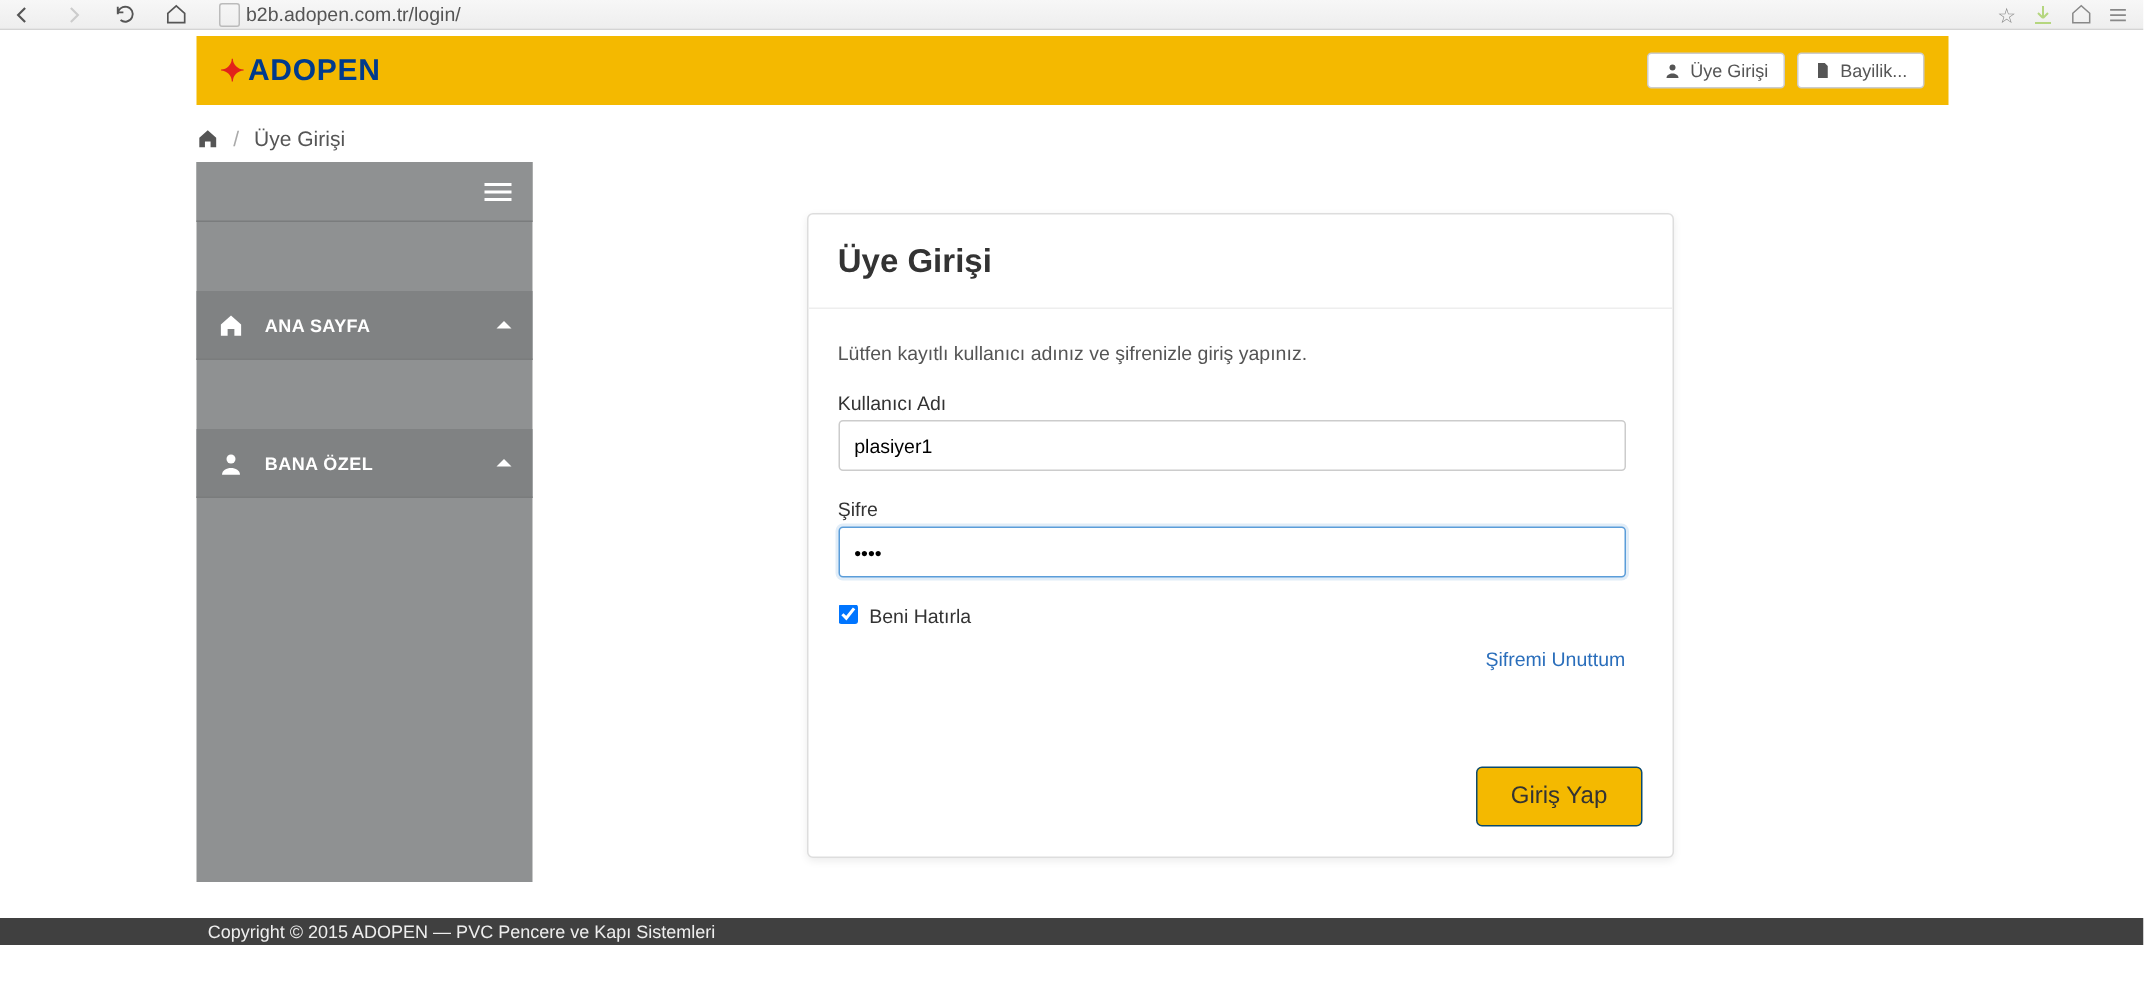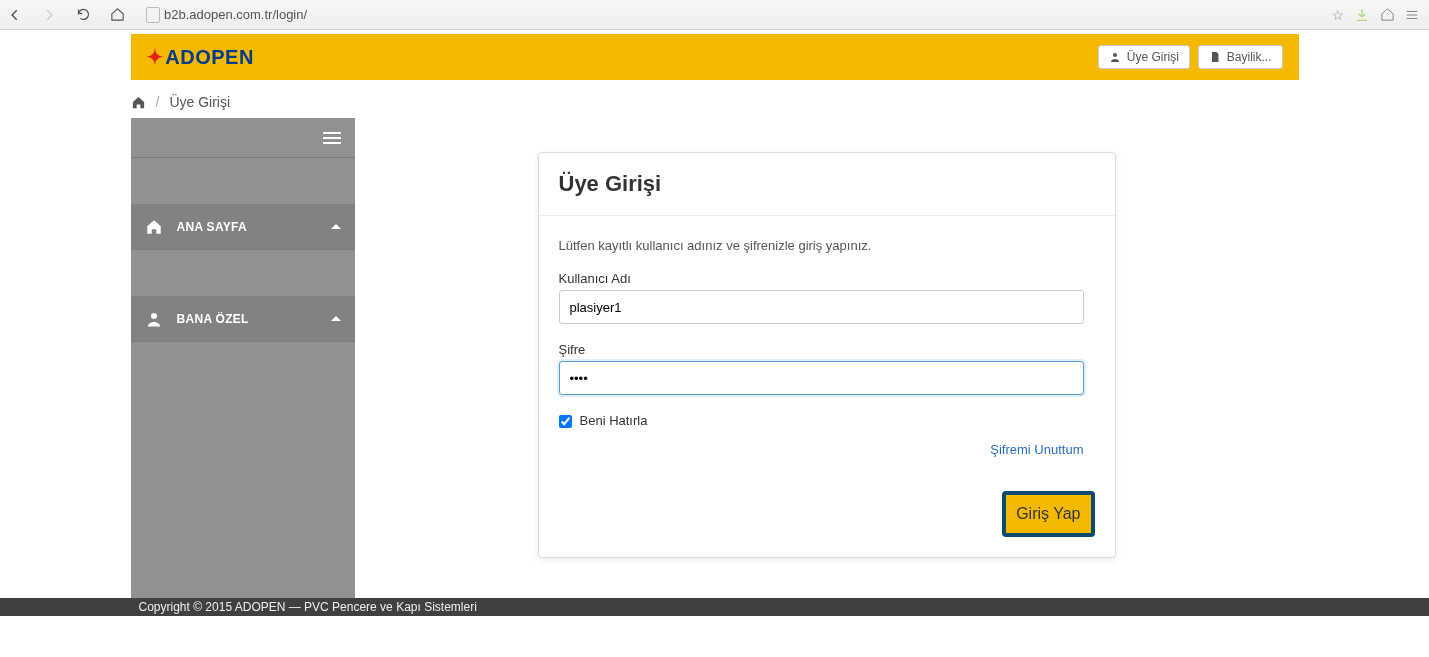--- a/index.html
+++ b/index.html
@@ -1,19 +1,19 @@
 <!DOCTYPE html>
 <html><head>
 <meta charset="utf-8">
 <style>
   * { box-sizing: border-box; margin: 0; padding: 0; }
   body { font-family: Arial, Helvetica, sans-serif; font-size: 14px; color: #333; background: #fff; }
   
   
-  .browser-bar { height: 30px; background: linear-gradient(#f7f7f7, #eeeeee); border-bottom: 1px solid #d4d4d4; display: flex; align-items: center; padding: 0 6px; gap: 16px; }
+  .browser-bar { height: 20px; background: linear-gradient(#f7f7f7, #eeeeee); border-bottom: 1px solid #d4d4d4; display: flex; align-items: center; padding: 0 6px; gap: 16px; }
   .browser-bar .nav-btn { width: 18px; height: 18px; display:flex; align-items:center; justify-content:center; color:#bbb; font-size:16px; cursor:default;}
   .browser-bar .nav-btn.active { color:#555; cursor:pointer;}
   .addr-wrap { flex:1; display:flex; align-items:center; gap:4px; color:#555; font-size:13px; padding-left:4px;}
   .addr-wrap .page-icon { width:14px; height:16px; border:1px solid #bbb; border-radius:2px; position:relative;}
   .right-icons { display:flex; gap:10px; align-items:center; color:#888; padding-right:4px;}
   .right-icons span { cursor:pointer; }
   
   .outer { max-width: 1168px; margin: 0 auto; }
   
   
@@ -50,25 +50,25 @@
   
   .main { flex:1; display:flex; justify-content:center; padding:34px 0 40px 0;}
   .card { width:578px; background:#fff; border:1px solid #ddd; border-radius:4px; box-shadow:0 2px 6px rgba(0,0,0,0.08);}
   .card-head { padding:18px 20px; border-bottom:1px solid #eee;}
   .card-head h2 { font-size:22px; font-weight:bold; color:#333;}
   .card-body { padding:22px 31px 10px 20px;}
   .note { font-size:13px; color:#555; margin-bottom:18px;}
   .field-label { font-size:13px; color:#333; margin-bottom:4px; display:block;}
   .input { width:100%; height:34px; border:1px solid #ccc; border-radius:3px; padding:0 10px; font-size:13px; margin-bottom:18px; }
   .input.focused { border-color:#5b9dd9; box-shadow:0 0 0 2px rgba(91,157,217,0.18);}
-  .check-row { display:flex; align-items:flex-end; gap:8px; font-size:13px; margin-bottom:14px;}
+  .check-row { display:flex; align-items:flex-start; gap:8px; font-size:13px; margin-bottom:14px;}
   .forgot-row { text-align:right; font-size:13px; margin-bottom:10px;}
   .forgot-row a { color:#2a6ebb; text-decoration:none; cursor:pointer;}
   .card-foot { padding:14px 20px 20px 20px; display:flex; justify-content:flex-end;}
-  .submit-btn { background:#f4b900; border:4px solid #0c4a6e; color:#333; font-size:16px; padding:10px 10px; border-radius:4px; cursor:pointer;}
+  .submit-btn { background:#f4b900; border:1px solid #0c4a6e; color:#333; font-size:16px; padding:10px 22px; border-radius:4px; cursor:pointer;margin-top:30px;}
   
   
   .footer { background:#404040; color:#eee; font-size:12px; padding:2px 0;}
   .footer-inner { max-width:1168px; margin:0 auto; padding:0 8px;}
   
   
   svg { display:block; }
 </style>
 </head>
 <body>

